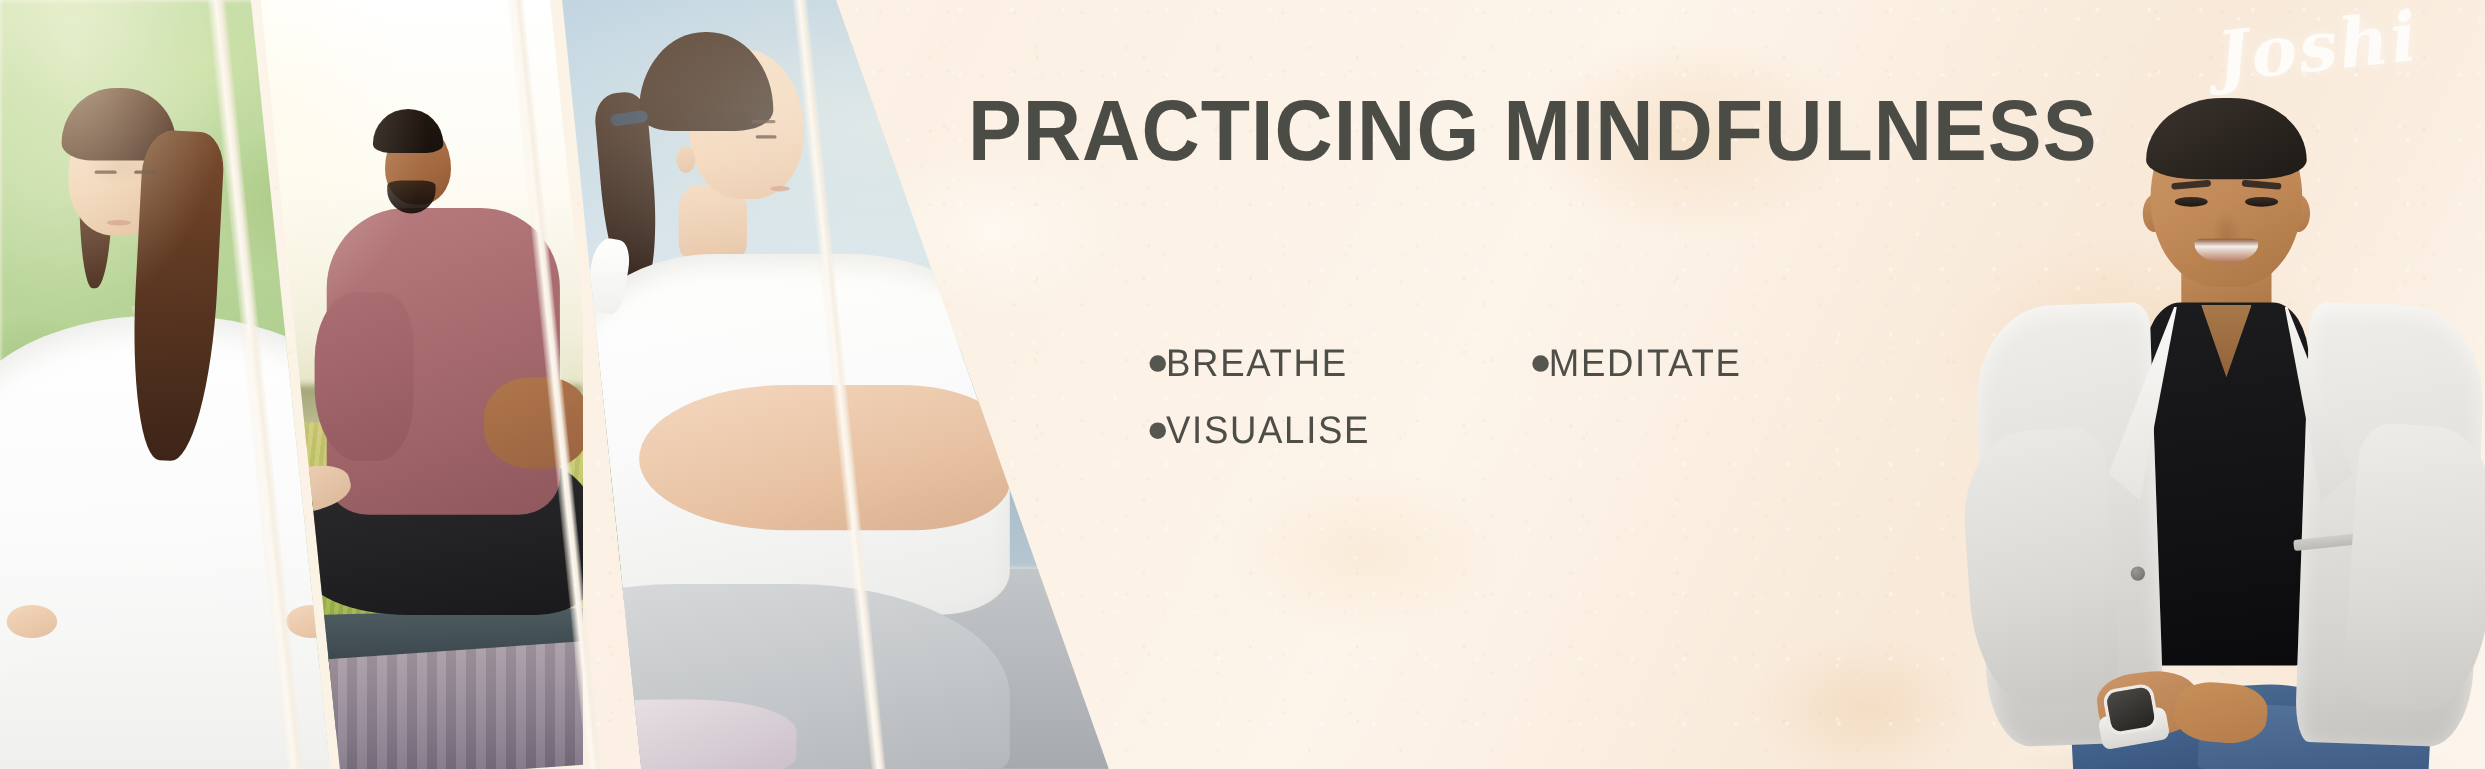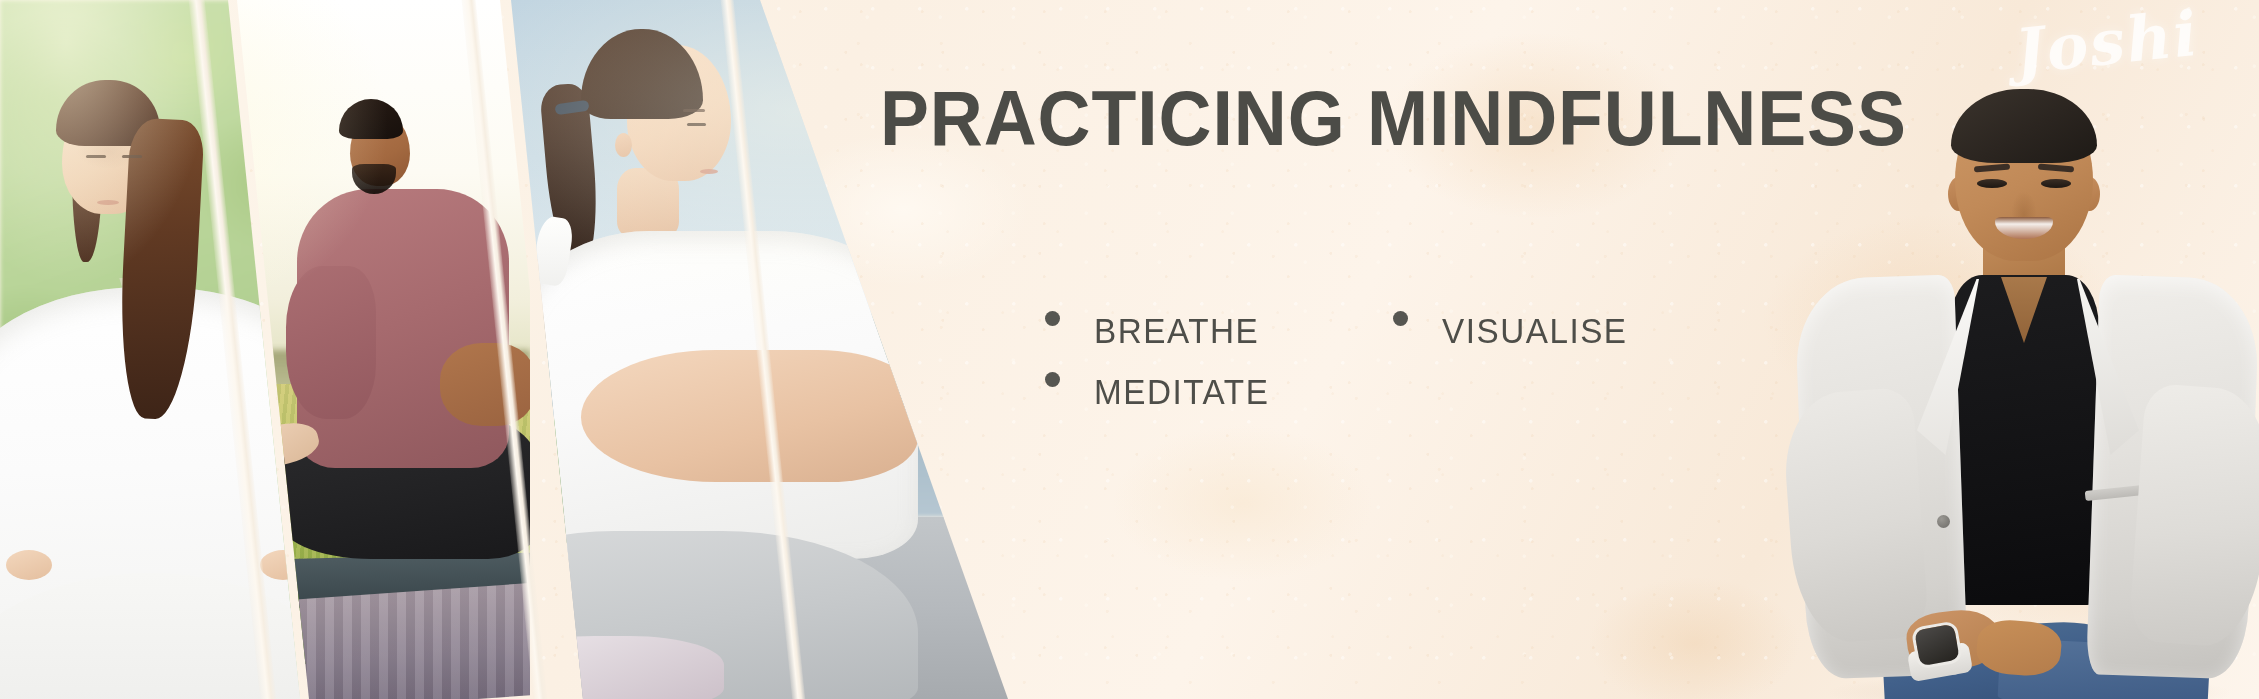--- a/index.html
+++ b/index.html
@@ -369,21 +369,21 @@
   }
 
   
   .bullets{
     position:absolute;left:1045px;top:300px;
     display:grid;
     grid-template-columns:348px 348px;
     grid-auto-rows:61px;
     align-items:center;
   }
-  .b-item{display:flex;align-items:flex-start;gap:34px;}
+  .b-item{display:flex;align-items:center;}
   .b-dot{
     width:15px;height:15px;border-radius:50%;
     background:#565651;flex:0 0 auto;
   }
   .b-label{
     font-family:"Liberation Sans",sans-serif;
     font-weight:400;
     font-size:35px;
     letter-spacing:1.6px;
     color:#4e4e49;
@@ -621,25 +621,25 @@
 
   <h1 class="headline">PRACTICING MINDFULNESS</h1>
 
   <div class="bullets">
     <div class="b-item">
       <span class="b-dot"></span>
       <span class="b-label">BREATHE</span>
     </div>
     <div class="b-item">
       <span class="b-dot"></span>
-      <span class="b-label">VISUALISE</span>
+      <span class="b-label">MEDITATE</span>
     </div>
     <div class="b-item">
       <span class="b-dot"></span>
-      <span class="b-label">MEDITATE</span>
+      <span class="b-label">VISUALISE</span>
     </div>
   </div>
 
   <div class="portrait">
     <div class="pt-shadow"></div>
     <div class="pt-jeans"></div>
     <div class="pt-jeans2"></div>
     <div class="pt-neck"></div>
     <div class="pt-shirt"></div>
     <div class="pt-shirt-v"></div>

